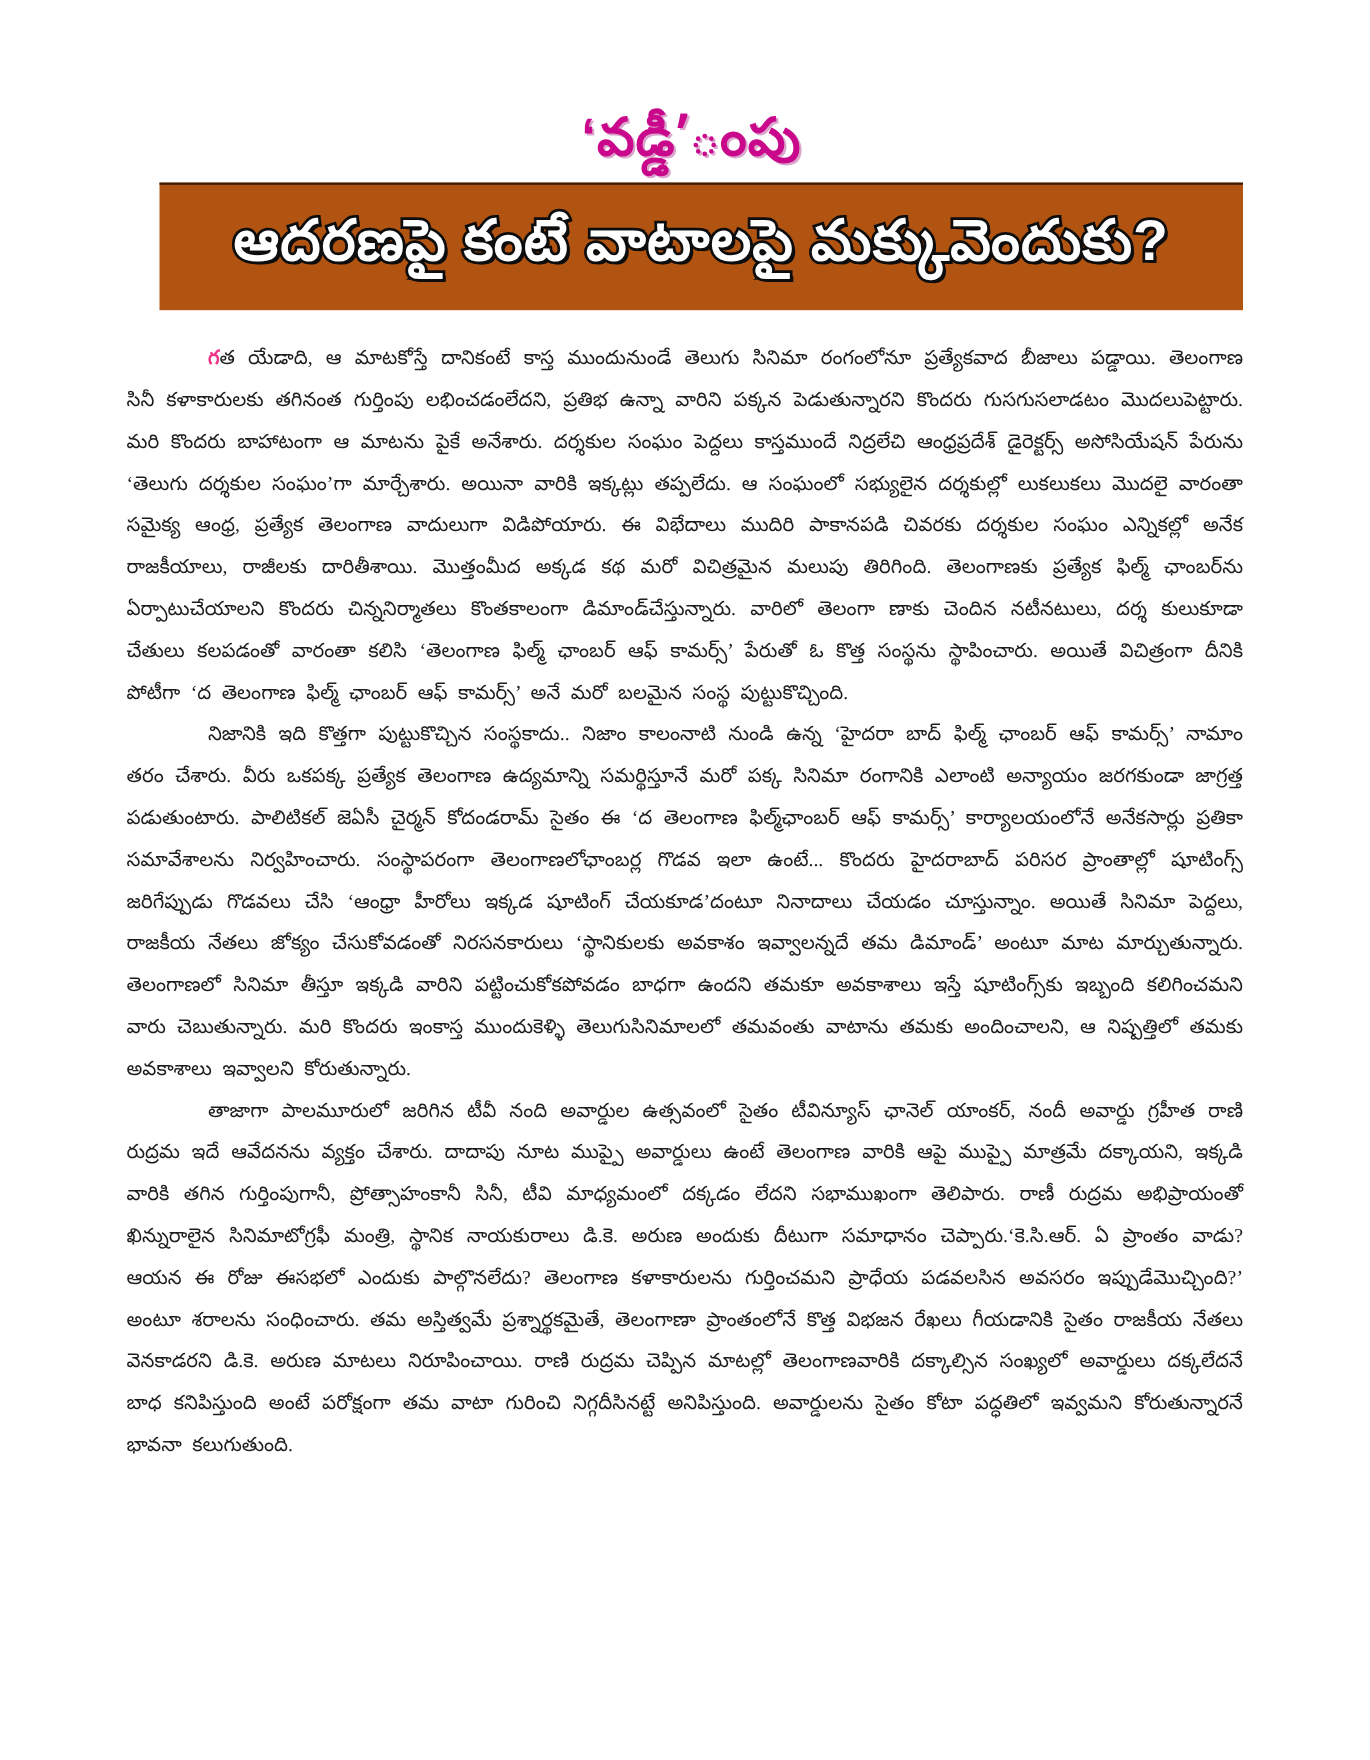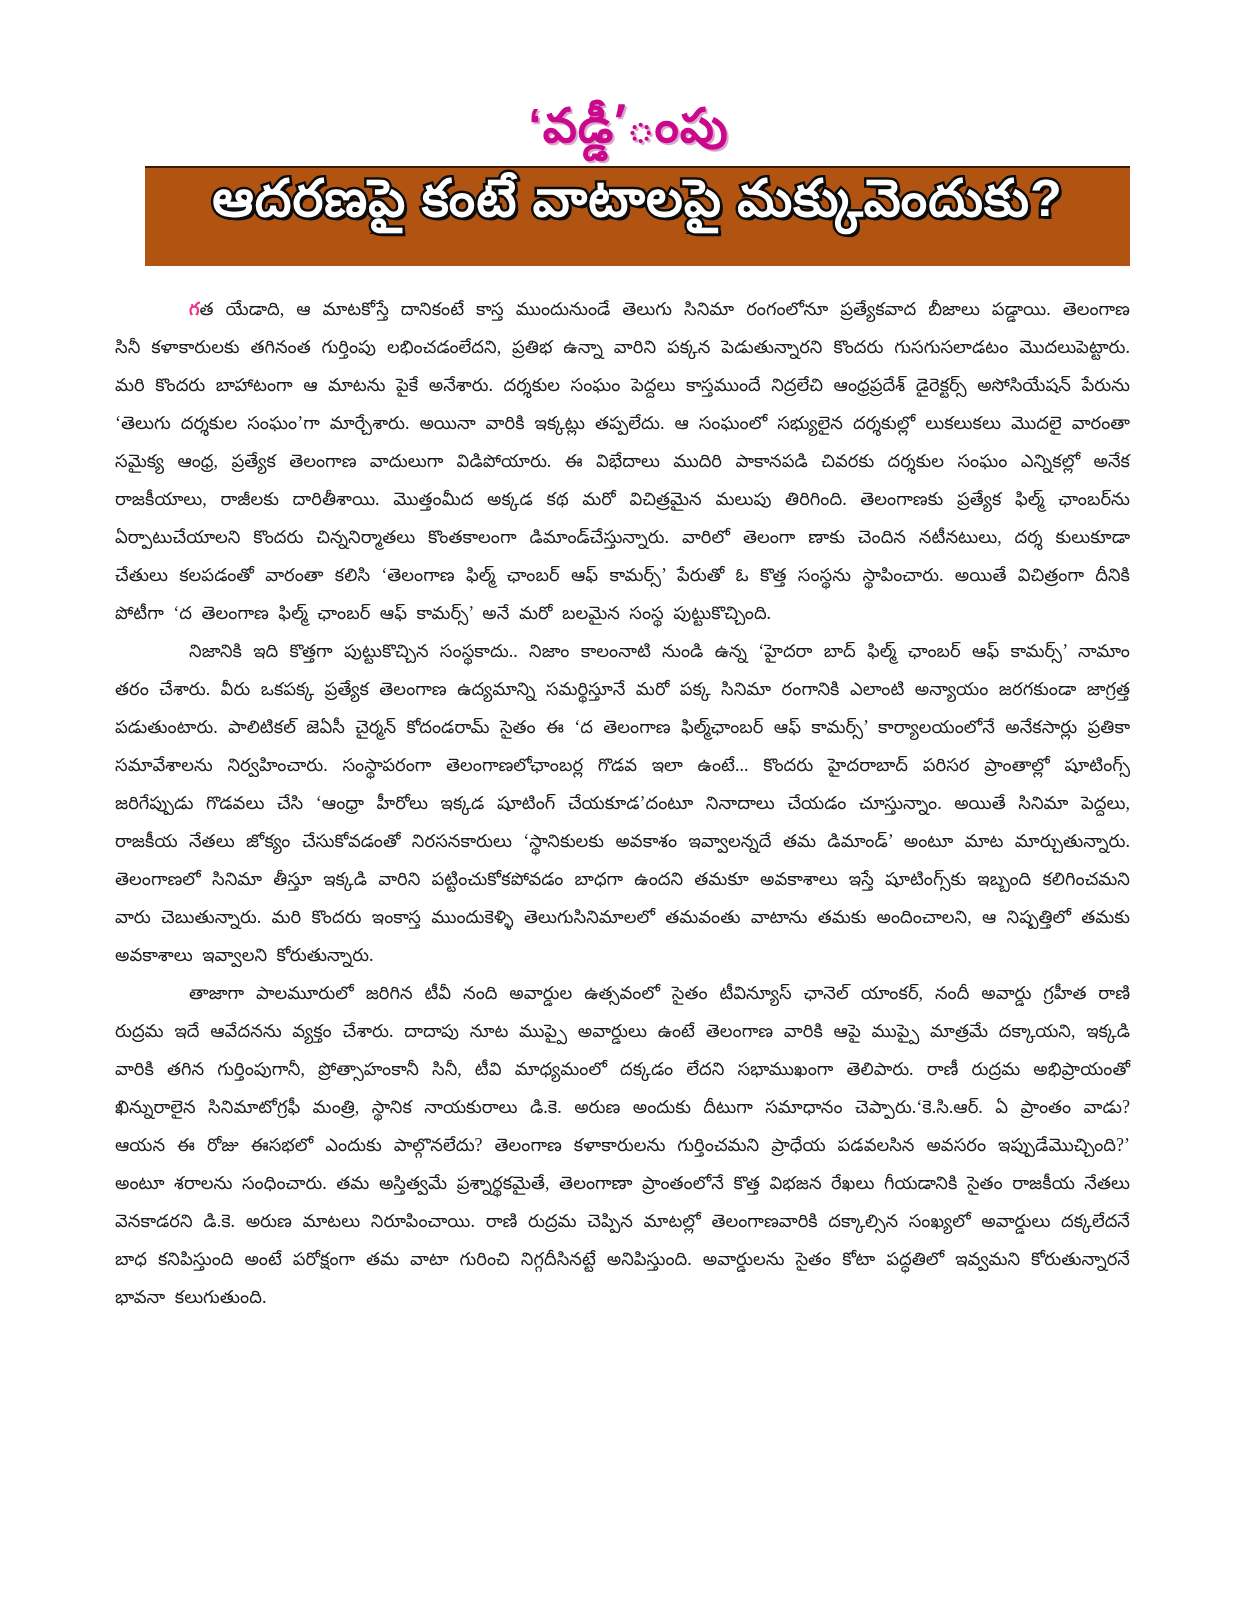--- a/index.html
+++ b/index.html
@@ -26,24 +26,24 @@
     font-size: 48px;
     line-height: 60px;
     font-weight: 900;
     letter-spacing: 1px;
     text-shadow: 2px 2px 0 rgba(150, 0, 110, 0.35);
   }
   
   .banner {
     box-sizing: border-box;
     width: 985px;
-    height: 100px;
+    height: 116px;
     margin: 10px 0 0 145px;
     display: flex;
-    align-items: flex-start;
+    align-items: center;
     justify-content: center;
     border-top: 2px solid #3a1c04;
   }
   .banner-text {
     font-family: "Liberation Sans", "DejaVu Sans", sans-serif;
     font-size: 52px;
     font-weight: 900;
     letter-spacing: 1px;
     white-space: nowrap;
     -webkit-text-stroke: 5px #0d0d0d;

